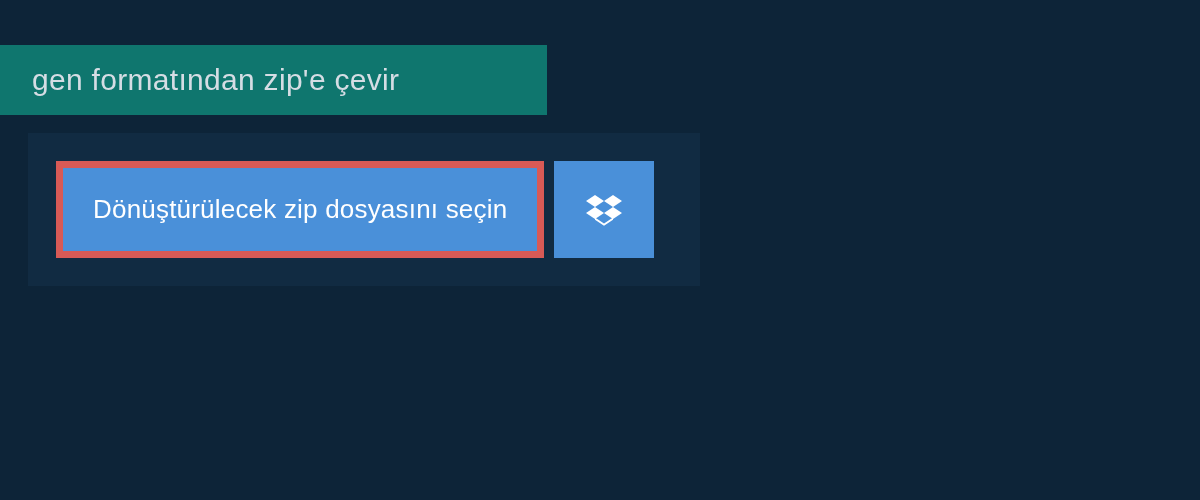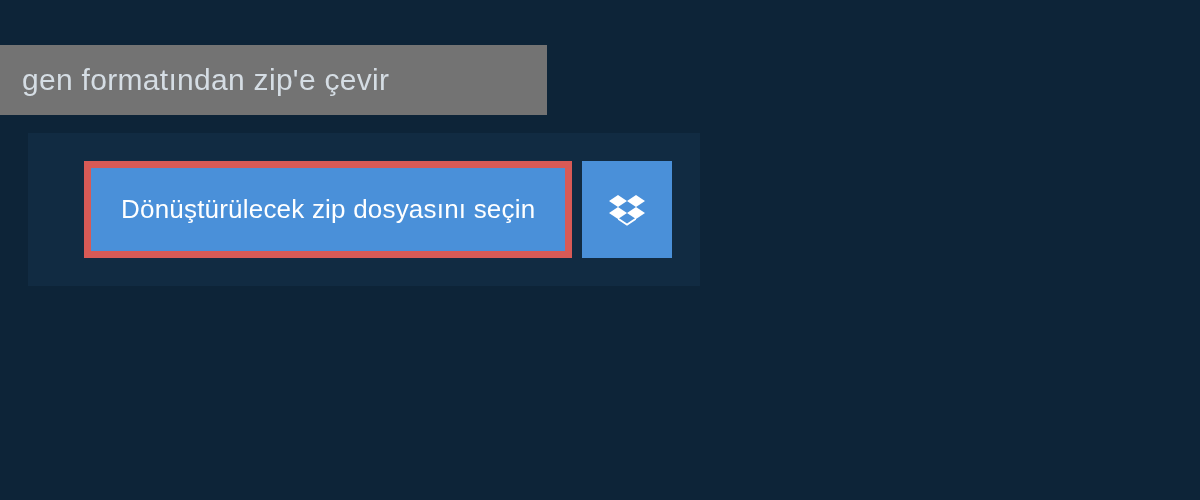--- a/index.html
+++ b/index.html
@@ -8,22 +8,22 @@
       box-sizing: border-box;
     }
     body {
       width: 1200px;
       height: 500px;
       background: #0d2438;
       font-family: -apple-system, BlinkMacSystemFont, "Segoe UI", Arial, sans-serif;
       overflow: hidden;
     }
     .header-bar {
-      background: #737373;
-      padding: 18px 22px;
+      background: #0f766e;
+      padding: 18px 32px;
       width: 547px;
       margin-top: 45px;
     }
     .header-title {
       color: #d5dde4;
       font-size: 30px;
       font-weight: 400;
       letter-spacing: 0.3px;
     }
     .content-panel {
@@ -38,21 +38,20 @@
       gap: 0;
     }
     .select-file-button {
       background: #4a90d9;
       border: 7px solid #d85a56;
       padding: 26px 30px;
       cursor: pointer;
       display: flex;
       align-items: center;
       justify-content: center;
-      margin-left: 28px;
     }
     .select-file-label {
       color: #ffffff;
       font-size: 26px;
       font-weight: 400;
       letter-spacing: 0.2px;
       white-space: nowrap;
     }
     .dropbox-button {
       background: #4a90d9;

